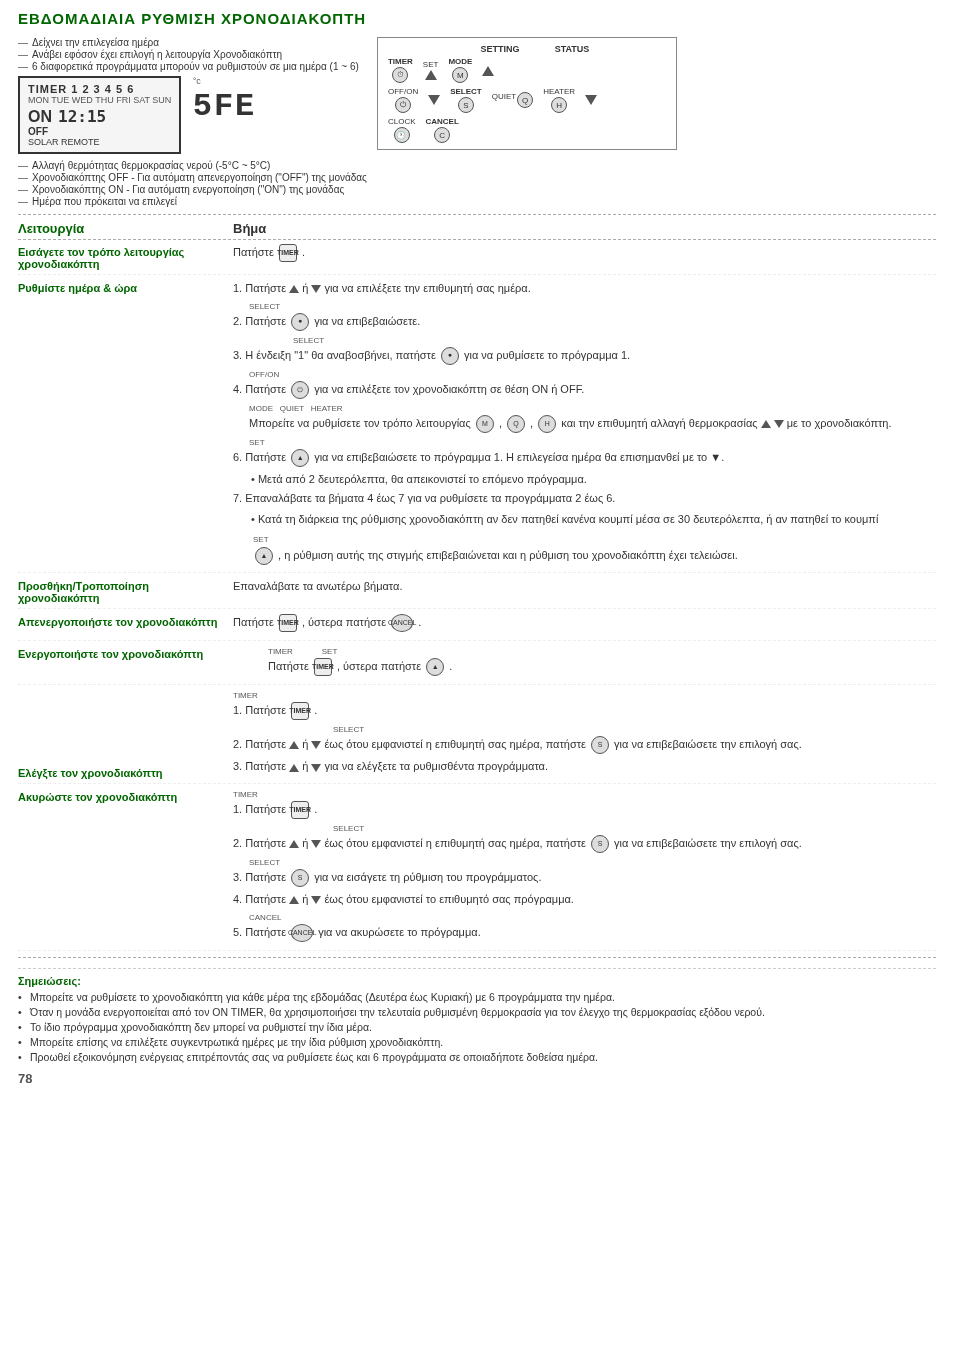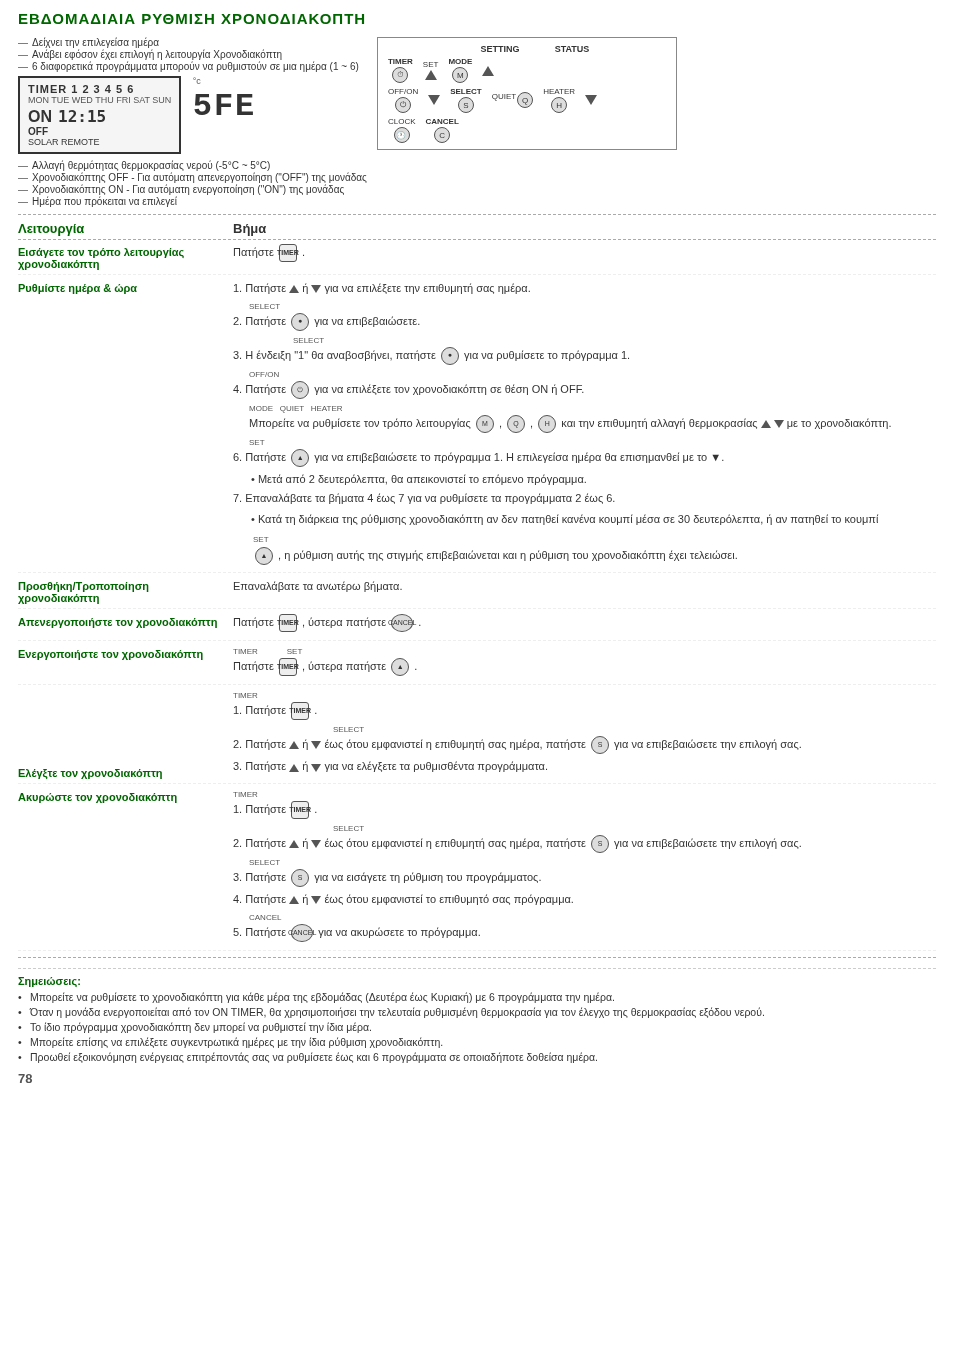--- a/index.html
+++ b/index.html
@@ -408,21 +408,21 @@
     <div class="step">
       <span>Πατήστε </span>
       <span class="icon-timer">TIMER</span>
       <span>, ύστερα πατήστε </span>
       <span class="icon-cancel">CANCEL</span>
       <span>.</span>
     </div>
   </div>
 </div>
 
-<div class="content-row" style="display:flex; margin-bottom:5px; padding-bottom:4px; border-bottom:1px dashed #eee;">
+<div class="content-row" style="display:flex; margin-bottom:5px; padding-bottom:4px; border-bottom:1px dashed #eee;gap:35px;">
   <div class="leit-cell" style="width:215px; min-width:180px; font-weight:bold; color:#006600; font-size:11px; padding-right:8px; padding-top:2px;">Ενεργοποιήστε τον χρονοδιακόπτη</div>
   <div class="bhma-cell" style="flex:1; font-size:11px; line-height:1.5;">
     <div class="step">
       <div style="font-size:8px; color:#555;">TIMER &nbsp;&nbsp;&nbsp;&nbsp;&nbsp;&nbsp;&nbsp;&nbsp;&nbsp;&nbsp;&nbsp; SET</div>
       <span>Πατήστε </span>
       <span class="icon-timer">TIMER</span>
       <span>, ύστερα πατήστε </span>
       <span class="icon-select">▲</span>
       <span>.</span>
     </div>

